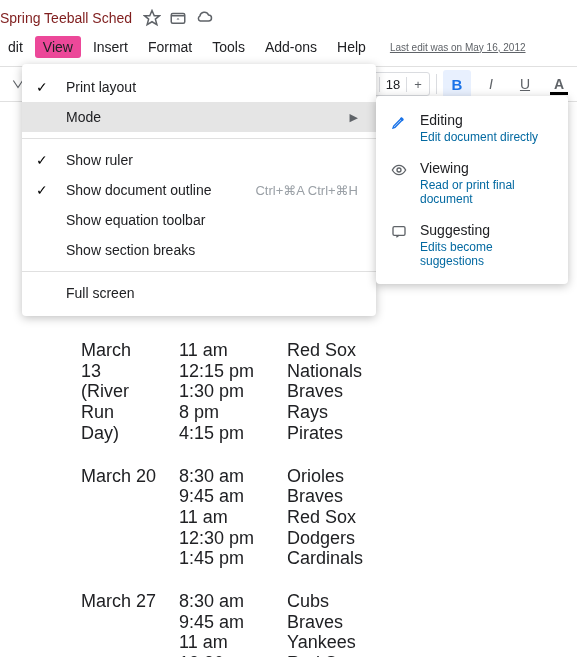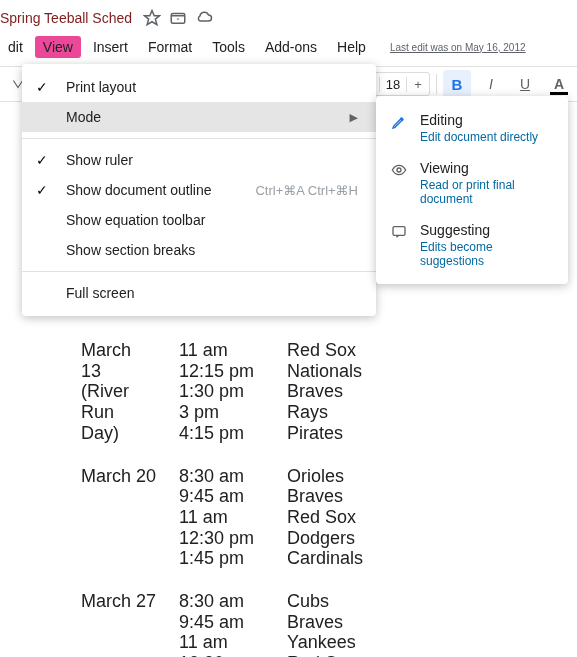--- a/index.html
+++ b/index.html
@@ -236,21 +236,21 @@
       <div>March</div>
       <div>13</div>
       <div>(River</div>
       <div>Run</div>
       <div>Day)</div>
     </div>
     <div class="col-time">
       <div>11 am</div>
       <div>12:15 pm</div>
       <div>1:30 pm</div>
-      <div>3 pm</div>
+      <div>8 pm</div>
       <div>4:15 pm</div>
     </div>
     <div class="col-team">
       <div>Red Sox</div>
       <div>Nationals</div>
       <div>Braves</div>
       <div>Rays</div>
       <div>Pirates</div>
     </div>
   </div>

